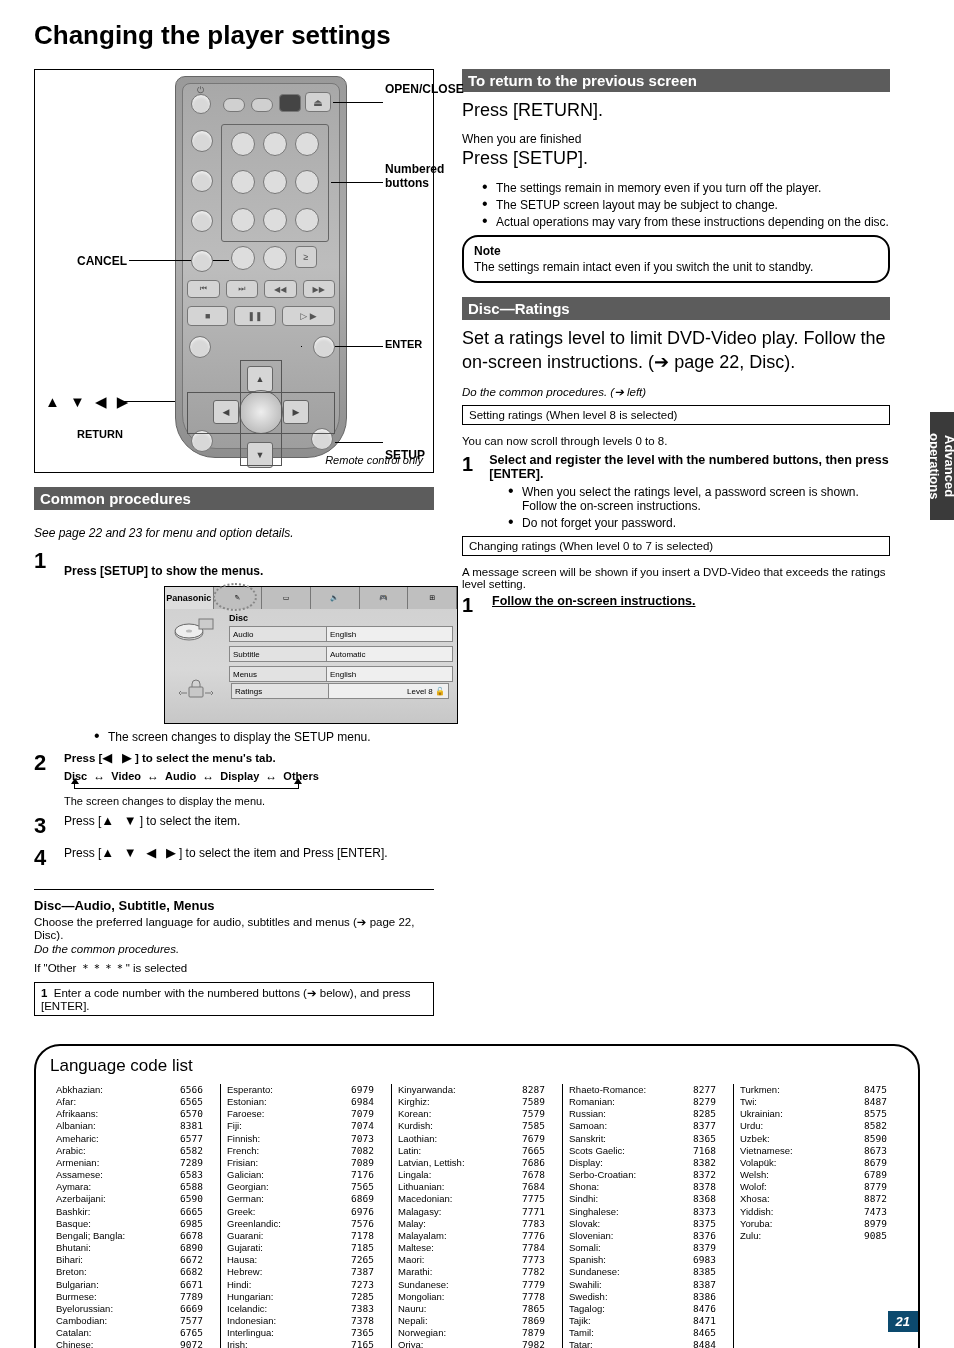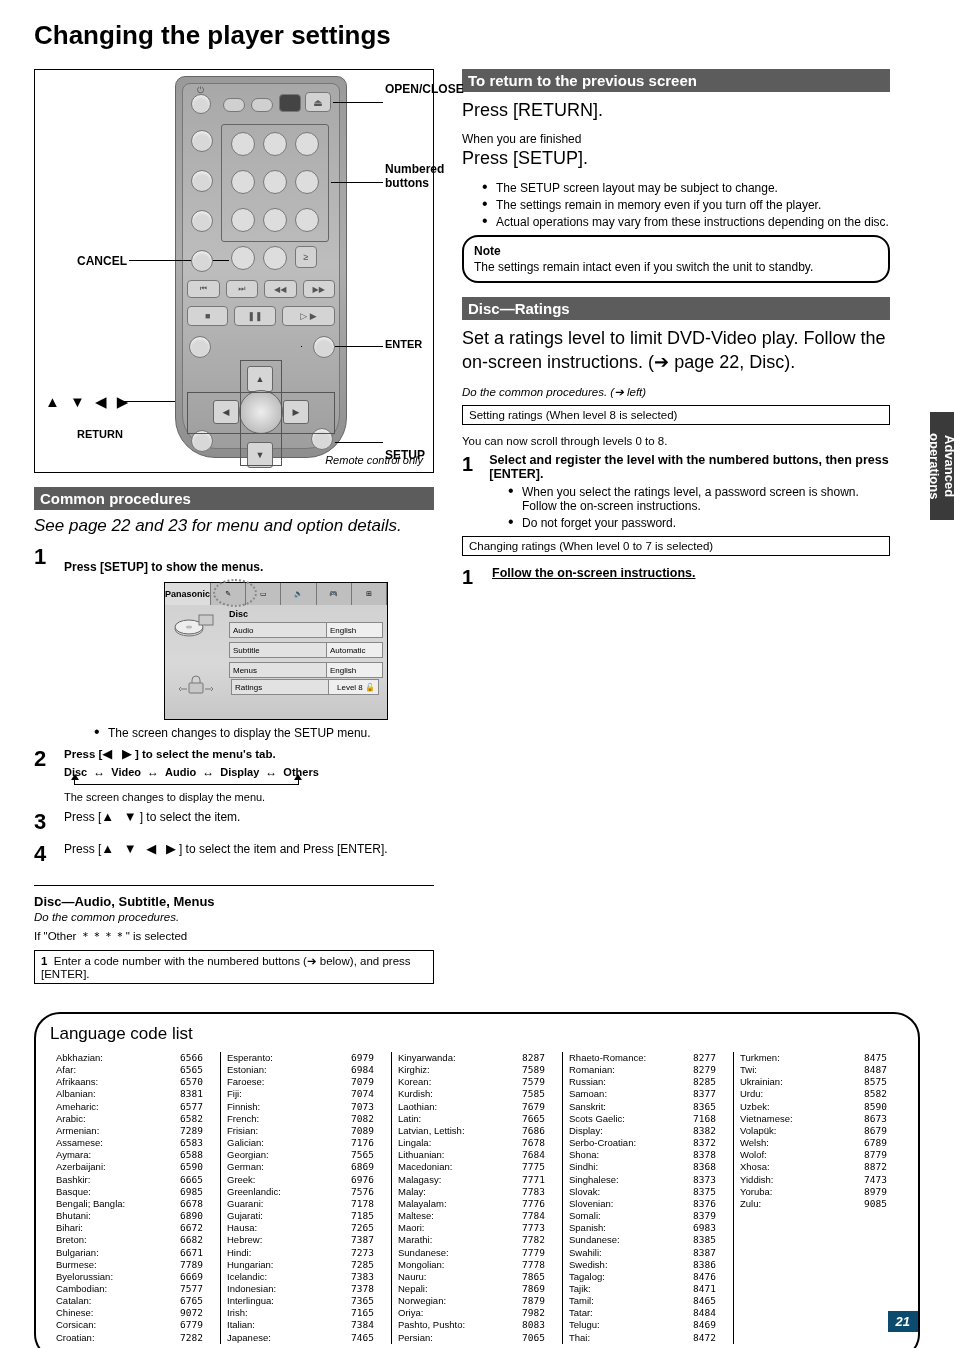--- a/index.html
+++ b/index.html
@@ -119,27 +119,27 @@
   .bullets li{ list-style:none; position:relative; padding-left:14px; margin-bottom:3px;}
   .bullets li::before{ content:"•"; position:absolute; left:0; font-size:16px; line-height:12px;}
 
   .note-box{
     border:2px solid #000; border-radius:16px;
     padding:6px 10px; font-size:12px; line-height:1.35;
     margin-top:6px;
   }
 
   
-  .intro-line{ font-style:italic; font-size:17px; margin-top:6px;}
+  .intro-line{ font-style:italic; font-size:12px; margin-top:16px;}
   .boldline{ font-weight:bold; margin-top:6px;}
 
   .osd-box{
     position: relative;
     margin: 8px 0 6px 130px;
-    width: 224px; height: 138px;
+    width: 294px; height: 138px;
     border:1px solid #000;
     background: linear-gradient(180deg,#cfcfcf 0%,#d8d8d8 60%,#c7c7c7 100%);
   }
   .osd-tabs{ display:flex; height:22px; }
   .osd-tab{ flex:1; border-right:1px solid #777; display:flex; align-items:center; justify-content:center; font-size:7px; background:#bfbfbf;}
   .osd-tab:first-child{ background:#ddd; font-weight:bold; font-size:9px;}
   .osd-main{ position:relative; height:96px; padding:4px 4px 4px 64px;}
   .osd-side-icon{ position:absolute; left:6px; top:4px; width:46px; height:34px; }
   .osd-side-icon svg{width:100%;height:100%;}
   .osd-row{ display:flex; height:16px; margin-bottom:4px; font-size:8px;}
@@ -421,41 +421,45 @@
     <div style="display:flex; gap:8px; margin-top:6px;">
       <div style="font-size:22px; font-weight:bold; width:22px;">4</div>
       <div style="max-width:330px;">
         <span class="boldstep">Press [</span><span style="letter-spacing:3px;font-size:13px;">▲ ▼ ◀ ▶</span><span class="boldstep">] to select the item and Press [ENTER].</span>
       </div>
     </div>
 
     <hr class="rule">
 
     <div class="disc-intro">Disc—Audio, Subtitle, Menus</div>
+    <div style="font-size:11.5px; margin-top:2px;">
+      <span>Choose the preferred language for audio, subtitles and menus </span>
+      <span style="font-weight:normal;">(➔ page 22, Disc).</span>
+    </div>
     <div class="ital" style="margin-top:2px;">
       <span>Do the common procedures.</span>
     </div>
 
     <div style="font-size:11.5px; margin-top:6px;">
       <span>If "Other </span><span>＊＊＊＊</span><span>" is selected</span>
     </div>
     <div class="thin-box" style="margin-left:0;">
       <span style="font-weight:bold;">1&nbsp;&nbsp;</span><span>Enter a code number with the numbered buttons (➔ below), and press [ENTER].</span>
     </div>
 
   </div>
 
   <div class="right-col">
     <div class="section-bar">To return to the previous screen</div>
     <div class="right-text">Press [RETURN].</div>
     <div class="sub-heading">When you are finished</div>
     <div class="right-text">Press [SETUP].</div>
     <ul class="bullets">
+      <li>The settings remain in memory even if you turn off the player.</li>
       <li>The SETUP screen layout may be subject to change.</li>
-      <li>The settings remain in memory even if you turn off the player.</li>
       <li>Actual operations may vary from these instructions depending on the disc.</li>
     </ul>
     <div class="note-box">
       <span style="font-weight:bold;">Note</span><br>
       <span>The settings remain intact even if you switch the unit to standby.</span>
     </div>
 
     <div class="section-bar" style="margin-top:14px;">Disc—Ratings</div>
     <div class="right-text">
       <span>Set a ratings level to limit DVD-Video play. Follow the on-screen instructions. </span><span>(➔ page 22, Disc).</span>
@@ -470,20 +474,21 @@
     <div style="display:flex; gap:8px; margin-top:6px;">
       <div style="font-size:20px; font-weight:bold; width:22px;">1</div>
       <div style="font-weight:bold; font-size:12.5px;">Select and register the level with the numbered buttons, then press [ENTER].</div>
     </div>
     <ul class="bullets" style="margin-left:26px; margin-top:4px;">
       <li>When you select the ratings level, a password screen is shown. Follow the on-screen instructions.</li>
       <li>Do not forget your password.</li>
     </ul>
 
     <div class="thin-box">Changing ratings (When level 0 to 7 is selected)</div>
+    <div style="font-size:11.5px;">A message screen will be shown if you insert a DVD-Video that exceeds the ratings level setting.</div>
     <div style="display:flex; gap:8px; margin-top:4px;">
       <div style="font-size:20px; font-weight:bold; width:22px;">1</div>
       <div style="font-weight:bold; font-size:12.5px;text-decoration:underline;">Follow the on-screen instructions.</div>
     </div>
 
   </div>
 </div>
 
 <div class="lang-panel">
   <div class="lang-title">Language code list</div>

